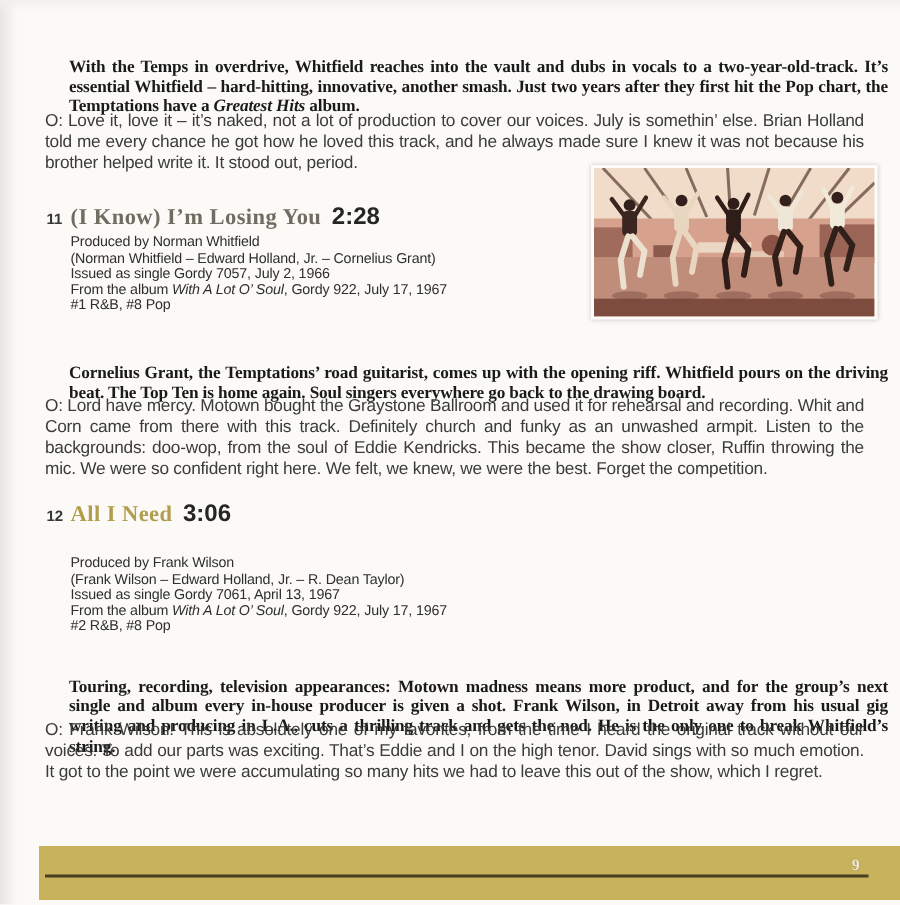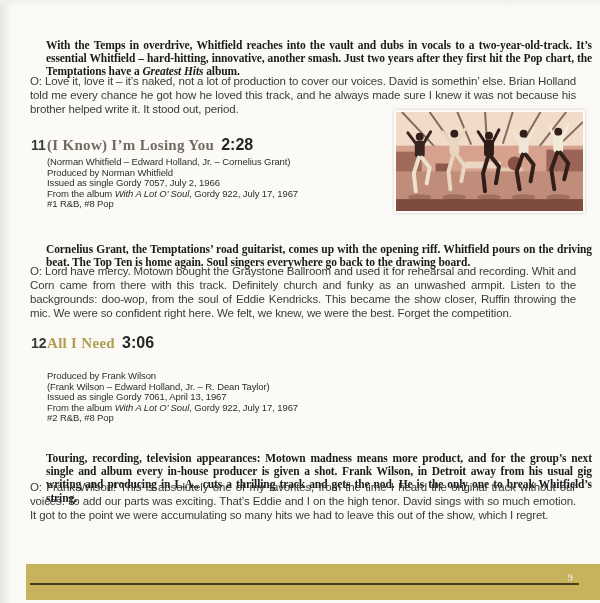--- a/index.html
+++ b/index.html
@@ -23,21 +23,21 @@
   .p-sans{
     position:absolute;left:30px;width:546px;margin:0;
     font-family:"Liberation Sans",sans-serif;
     font-size:11.5px;line-height:14px;letter-spacing:-0.15px;
     color:var(--sans-text,#3b3b3b);text-align:justify;
   }
   .track-header{
     position:absolute;left:31px;display:flex;align-items:baseline;white-space:nowrap;
   }
   .track-number{
-    font-family:"Liberation Sans",sans-serif;font-size:14px;font-weight:600;
+    font-family:"Liberation Sans",sans-serif;font-size:10px;font-weight:600;
     color:#383838;width:16px;flex:0 0 16px;
   }
   .track-title{
     font-family:"Liberation Serif",serif;font-weight:700;font-size:15px;letter-spacing:0.3px;
   }
   #track11-header .track-title{color:var(--track11-title,#716c62);}
   #track12-header .track-title{color:var(--track12-title,#b19d4e);}
   .track-duration{
     font-family:"Liberation Sans",sans-serif;font-weight:700;font-size:16px;
     color:#262626;margin-left:7px;
@@ -83,31 +83,31 @@
   #p-q3{top:480px;}
 </style>
 </head>
 <body>
 
 <div class="scan-edge-left"></div>
 <div class="scan-edge-top"></div>
 
 <p class="p-serif" id="p-intro"><span>With the Temps in overdrive, Whitfield reaches into the vault and dubs in vocals to a two-year-old-track. It’s essential Whitfield – hard-hitting, innovative, another smash. Just two years after they first hit the Pop chart, the Temptations have a </span><span class="italic">Greatest Hits</span><span> album.</span></p>
 
-<p class="p-sans" id="p-q1">O: Love it, love it – it’s naked, not a lot of production to cover our voices. David is somethin’ else. Brian Holland told me every chance he got how he loved this track, and he always made sure I knew it was not because his brother helped write it. It stood out, period.</p>
+<p class="p-sans" id="p-q1">O: Love it, love it – it’s naked, not a lot of production to cover our voices. July is somethin’ else. Brian Holland told me every chance he got how he loved this track, and he always made sure I knew it was not because his brother helped write it. It stood out, period.</p>
 
 <div class="track-header" id="track11-header">
   <span class="track-number">11</span>
   <span class="track-title">(I Know) I’m Losing You</span>
   <span class="track-duration">2:28</span>
 </div>
 
 <div class="credits" id="track11-credits">
+  <div>Produced by Norman Whitfield</div>
   <div>(Norman Whitfield – Edward Holland, Jr. – Cornelius Grant)</div>
-  <div>Produced by Norman Whitfield</div>
   <div>Issued as single Gordy 7057, July 2, 1966</div>
   <div><span>From the album </span><span class="italic">With A Lot O’ Soul</span><span>, Gordy 922, July 17, 1967</span></div>
   <div>#1 R&amp;B, #8 Pop</div>
 </div>
 
 <div class="photo-frame" role="img" aria-label="The Temptations dancing on stage">
   <svg viewBox="0 0 189 100" preserveAspectRatio="none">
 
     <rect x="0" y="0" width="189" height="100" fill="#e7c4b2"></rect>
 

